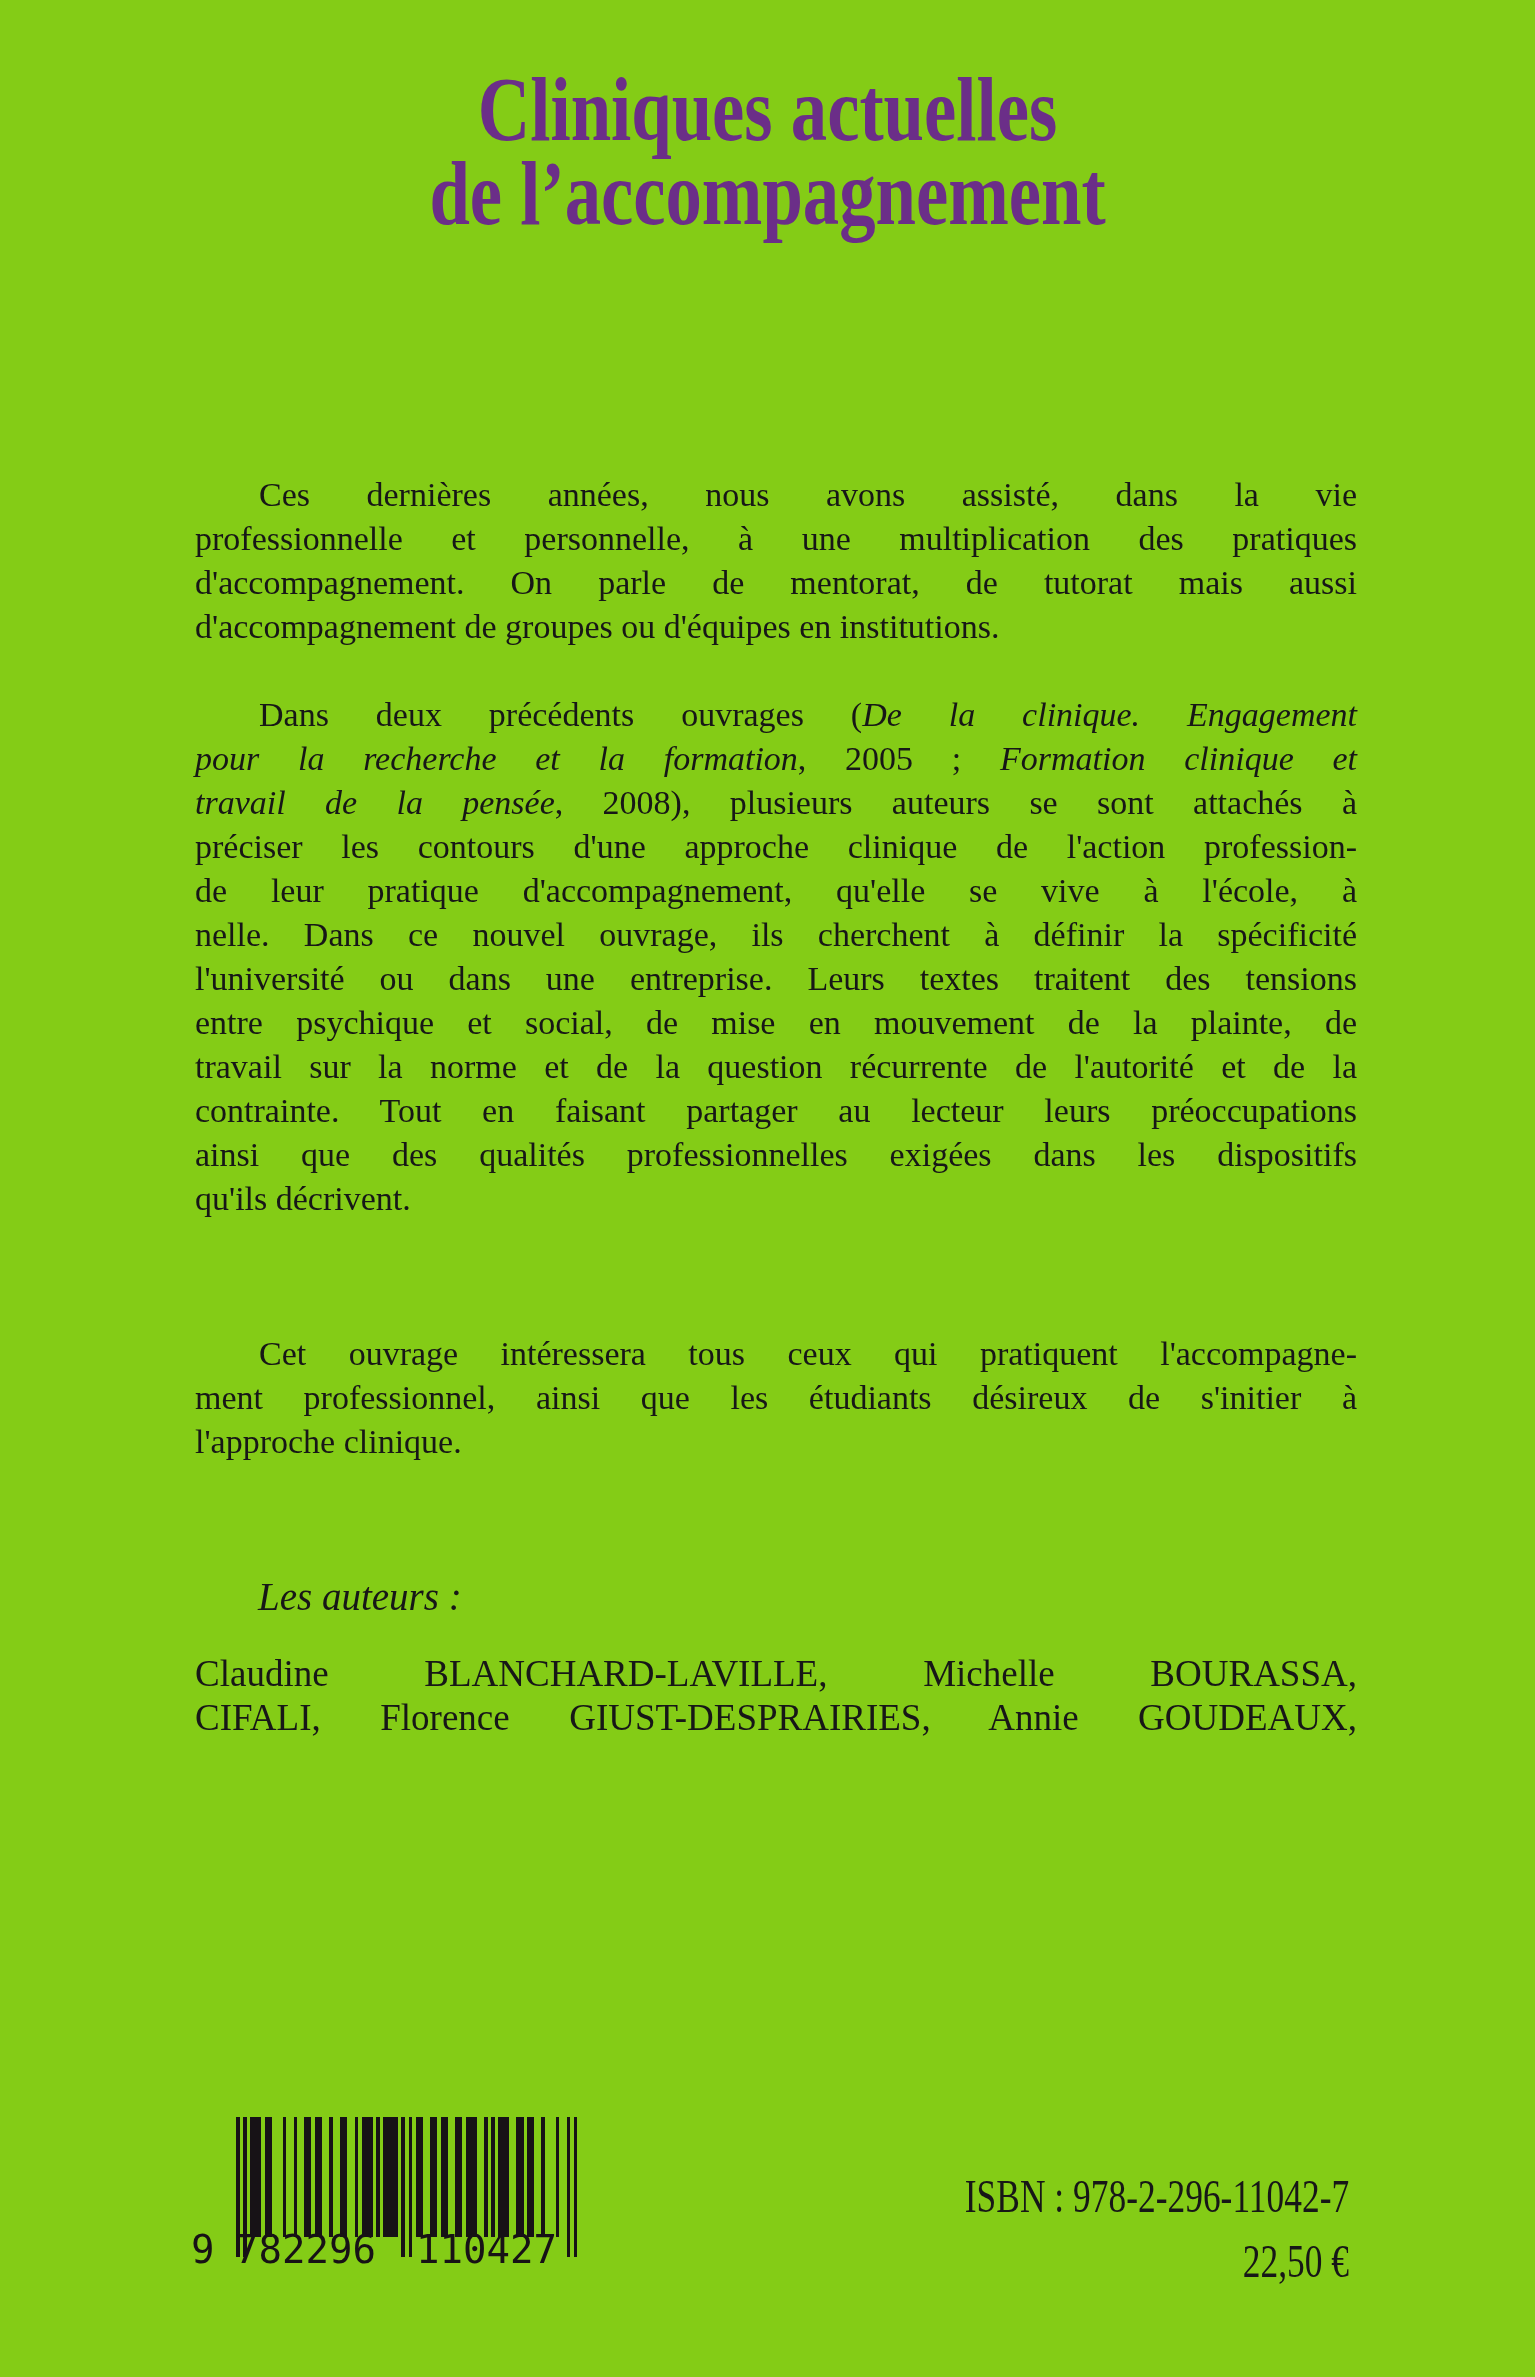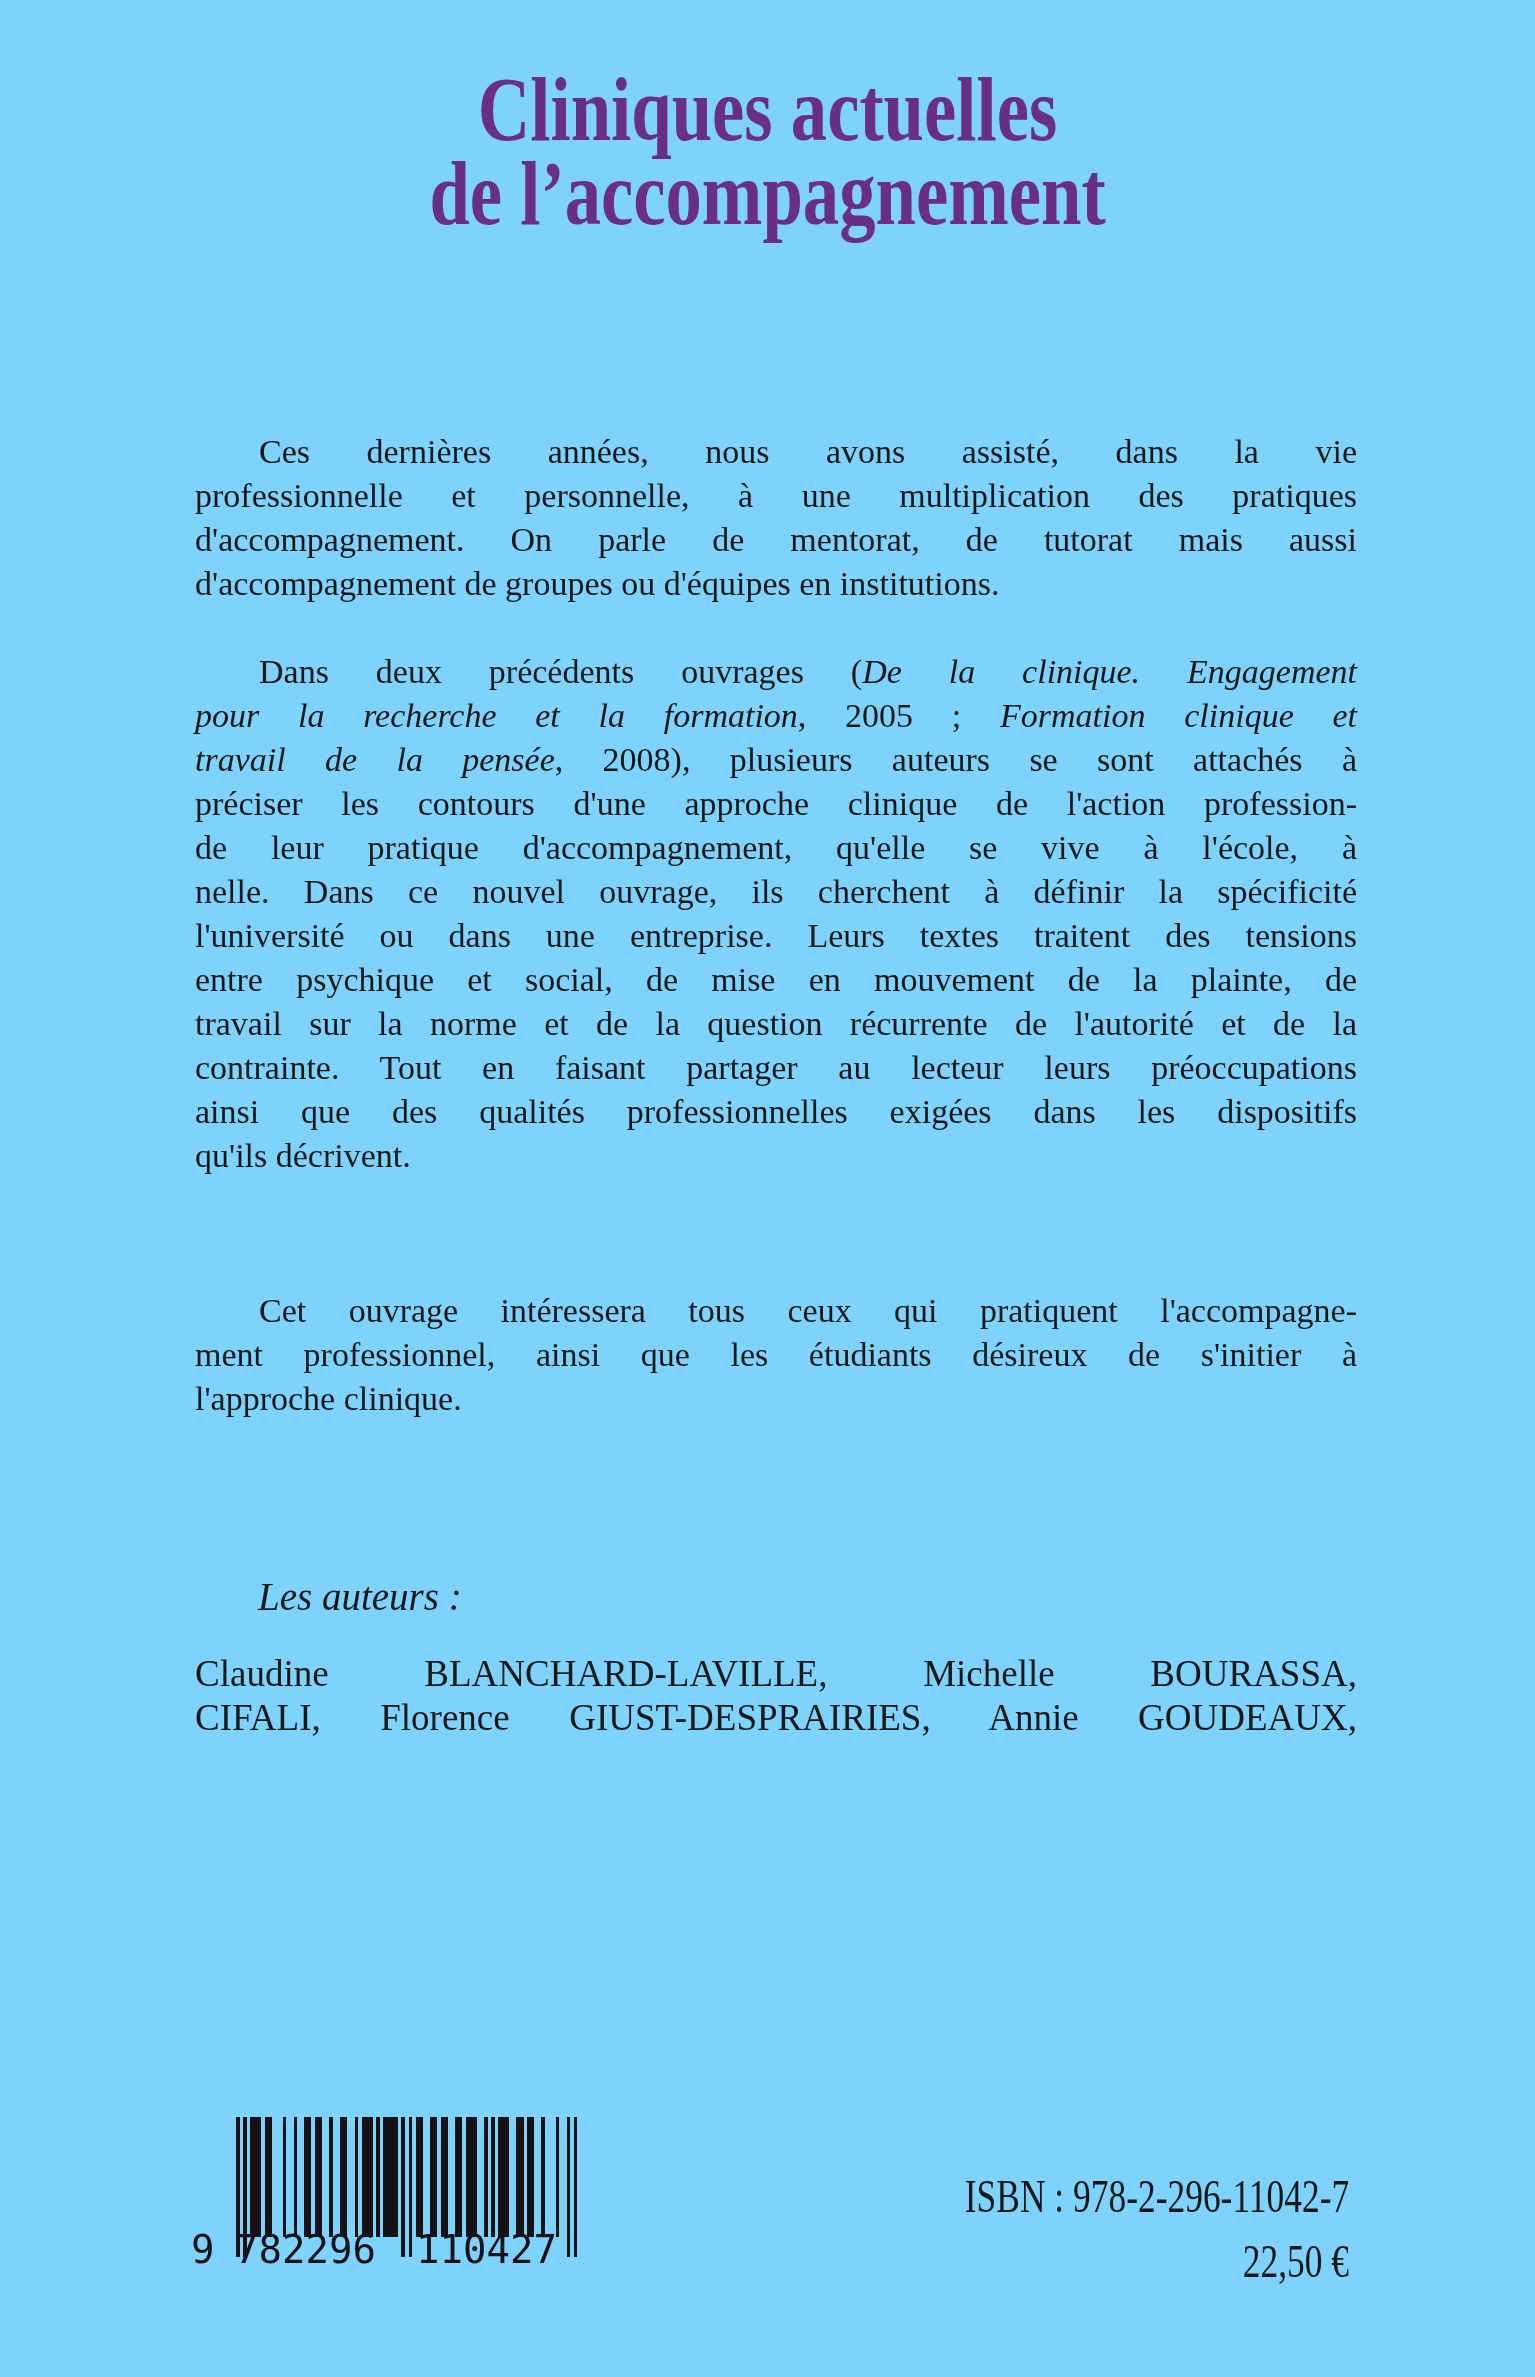--- a/index.html
+++ b/index.html
@@ -1,19 +1,19 @@
 <!DOCTYPE html>
 <html style="font-size:13.4px"><head>
 <meta charset="utf-8">
 <style>
   html,body{margin:0;padding:0;background:#e8e8e8;}
   .page{
     position:relative;
     width:1535px;height:2377px;
-    background:#7dd3fc;
+    background:#84cc16;
     overflow:hidden;
     font-family:"Liberation Serif", serif;
     color:#171717;
   }
   
   .title{
     position:absolute;left:0;right:0;top:67px;
     text-align:center;
     font-weight:bold;
     font-size:92px;line-height:84px;
@@ -23,21 +23,21 @@
   
   .textblock{
     position:absolute;left:195px;width:1162px;
     font-size:34px;line-height:44px;
   }
   #p1{top:430px;}
   #p2{top:650px;}
   #p3{top:1289px;}
   .tline{text-align:justify;text-align-last:justify;}
   .tline.lastline{text-align-last:left;}
-  .tline.indent{text-indent:64px;}
+  .tline.indent{text-indent:64px;margin-top:43px;}
   .it{font-style:italic;}
   
   .auteurs-heading{
     position:absolute;left:258px;top:1559px;
     font-style:italic;font-size:39px;line-height:44px;margin-top:16px;
   }
   
   #authors{
     position:absolute;left:195px;width:1162px;top:1652px;
     font-size:37px;line-height:44px;

